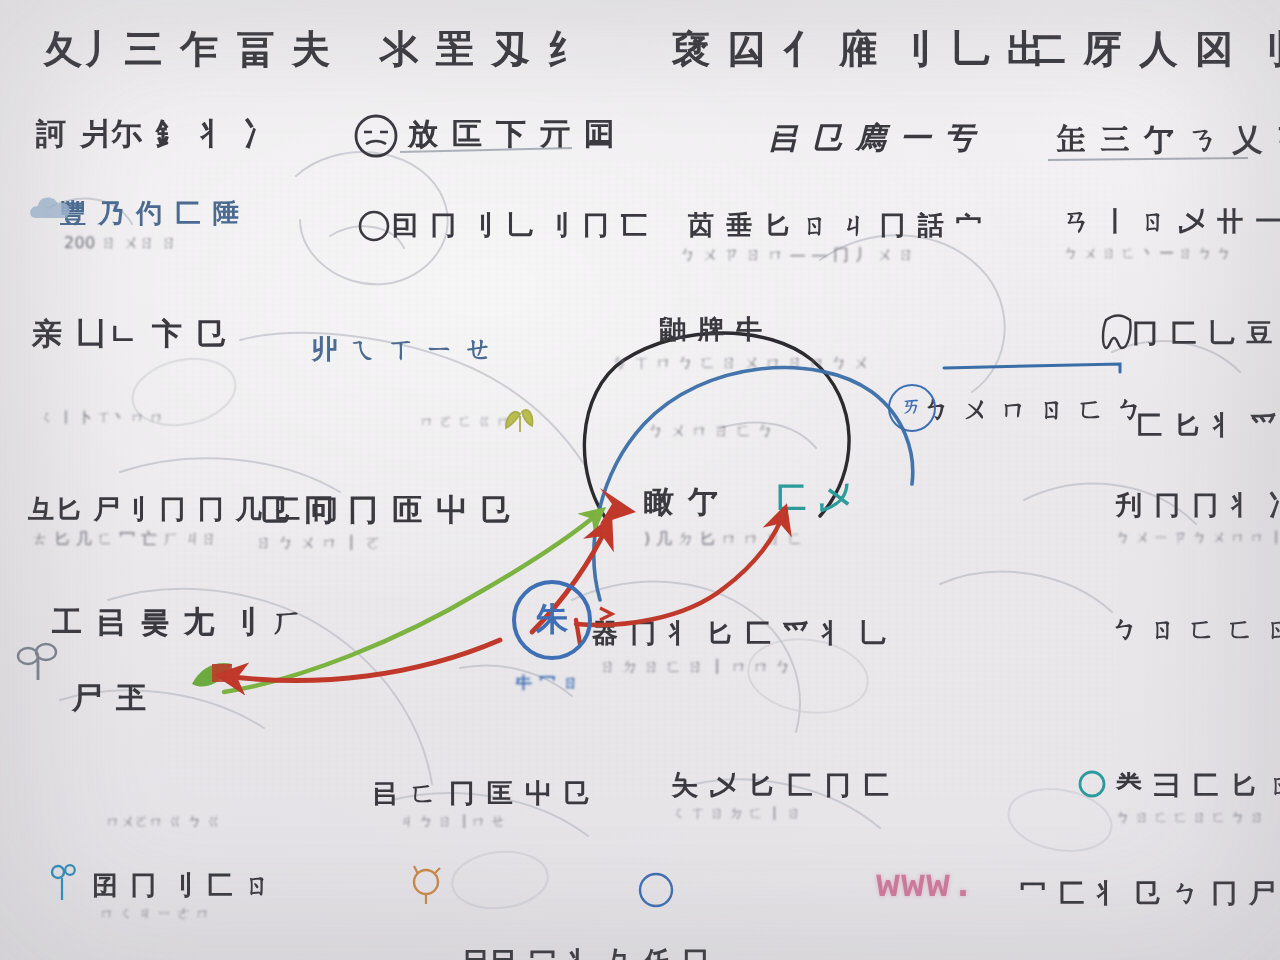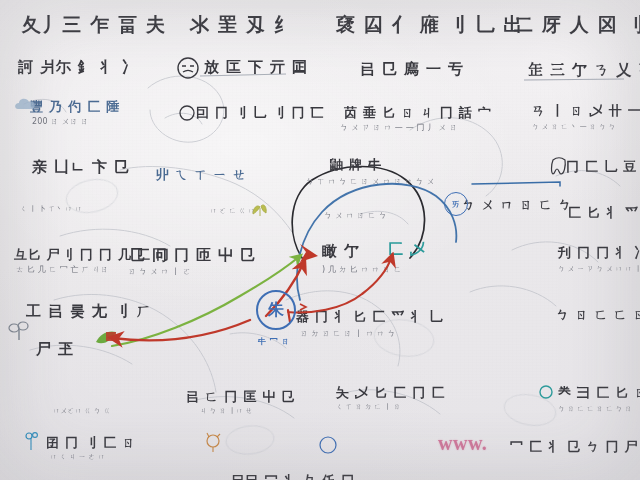--- a/index.html
+++ b/index.html
@@ -45,21 +45,21 @@
   .item{font-size:13px;}
   .tiny{font-size:8px;}
   .mini{font-size:7px;}
   .circ{
     position:absolute;border-radius:50%;
     display:flex;align-items:center;justify-content:center;
     font-weight:700;line-height:1;
   }
   #watermark{
     position:absolute;left:438px;top:432px;
-    font-family:Liberation Serif, serif;
+    font-family:Liberation Mono, monospace;
     font-size:20px;font-weight:700;letter-spacing:.5px;
     color:rgba(201,92,134,.72);
     text-shadow:0 0 2px rgba(201,92,134,.35);
     pointer-events:none;filter:blur(.2px);
   }
   #vignette{
     position:absolute;inset:0;pointer-events:none;
     box-shadow:inset 0 0 70px 14px rgba(120,118,126,.20);
   }
 </style>
@@ -99,21 +99,21 @@
 
   <div class="hw title scrawl" style="left:22px;top:12px;">夂丿三 乍 畐 夫</div>
   <div class="hw head scrawl" style="left:18px;top:58px;">訶 爿尓 釒 丬 冫</div>
 
   <div class="hw item scrawl blue" style="left:30px;top:98px;">豐 乃 仢 匚 陲</div>
   <div class="hw tiny sub scrawl2" style="left:32px;top:116px;">200 ㄖ  ㄨㄖ ㄖ</div>
   <svg class="layer" style="width:30px;height:20px;left:14px;top:96px;">
     <path d="M4 13 C0 13 0 7 5 7 C5 2 13 1 15 6 C20 4 23 9 19 13 Z" fill="#9fb6d0" opacity=".8"></path>
   </svg>
 
-  <div class="hw head scrawl" style="left:32px;top:158px;">亲 凵ㄴ 卞 㔾</div>
+  <div class="hw head scrawl" style="left:16px;top:158px;">亲 凵ㄴ 卞 㔾</div>
   <div class="hw mini sub scrawl2" style="left:20px;top:204px;">ㄑ 丨 卜 ㄒ丶 ㄇ ㄇ</div>
 
   <div class="hw item scrawl" style="left:14px;top:246px;">彑匕 尸刂 冂 冂 几 匚 冂</div>
   <div class="hw tiny sub scrawl2" style="left:16px;top:264px;">ㄊ 匕 几 ㄈ 冖 亡 ㄏ ㄐㄖ</div>
 
   <div class="hw head scrawl" style="left:26px;top:302px;">工 㠯 룾 尢 刂 ㄏ</div>
   <div class="hw head scrawl" style="left:36px;top:340px;">尸 玊</div>
   <svg class="layer" style="width:22px;height:22px;left:8px;top:320px;">
     <path d="M11 20 L11 9" stroke="#7d8490" stroke-width="1.4" fill="none"></path>
     <ellipse cx="6" cy="8" rx="5" ry="4" fill="none" stroke="#7d8490" stroke-width="1.2"></ellipse>
@@ -153,21 +153,21 @@
 
   <div class="hw item scrawl" style="left:186px;top:388px;">㠯 ㄈ 冂 匡 屮 㔾</div>
   <div class="hw mini sub scrawl2" style="left:200px;top:406px;">ㄐ ㄅ ㄖ 丨ㄇ ㄝ</div>
   <svg class="layer" style="width:22px;height:20px;left:204px;top:432px;">
     <circle cx="9" cy="9" r="6" fill="none" stroke="#c98a4a" stroke-width="1.2"></circle>
     <path d="M5 5 L3 1 M13 5 L16 2 M9 15 L9 20" stroke="#c98a4a" stroke-width="1.1" fill="none"></path>
   </svg>
   <div class="hw item scrawl" style="left:232px;top:440px;margin-top:32px;">巳巳 冖 丬 彑 仛 冂</div>
 
   <div class="hw title scrawl" style="left:336px;top:12px;">裦 囜 亻 䧹 刂 乚 出</div>
-  <div class="hw head scrawl" style="left:360px;top:60px;">㠯 㔾 廌 一 亐</div>
+  <div class="hw head scrawl" style="left:384px;top:60px;font-style:italic;">㠯 㔾 廌 一 亐</div>
 
   <div class="hw item scrawl" style="left:344px;top:104px;">苬 垂 匕 ㄖ ㄐ 冂 話 宀</div>
   <div class="hw tiny sub scrawl2" style="left:340px;top:122px;">ㄅ ㄨ ㄗ ㄖ ㄇ — — 冂 丿 ㄨ ㄖ</div>
 
   <svg class="layer">
     <path d="M305 262 C286 238 288 196 312 180 C340 162 384 162 406 180 C430 200 430 236 410 258" stroke="#2b2b30" stroke-width="1.7" fill="none" stroke-linecap="round"></path>
   </svg>
   <div class="hw item scrawl" style="left:330px;top:156px;">鼬 牌 㐄</div>
   <div class="hw tiny sub scrawl2" style="left:306px;top:176px;">ㄅ ㄒ ㄇ ㄅ ㄈ ㄖ ㄨ ㄇ ㄖ ㄇ ㄅ ㄨ</div>
   <div class="hw tiny sub scrawl2" style="left:324px;top:210px;">ㄅ ㄨ ㄇ ㄖ ㄈ ㄅ</div>

